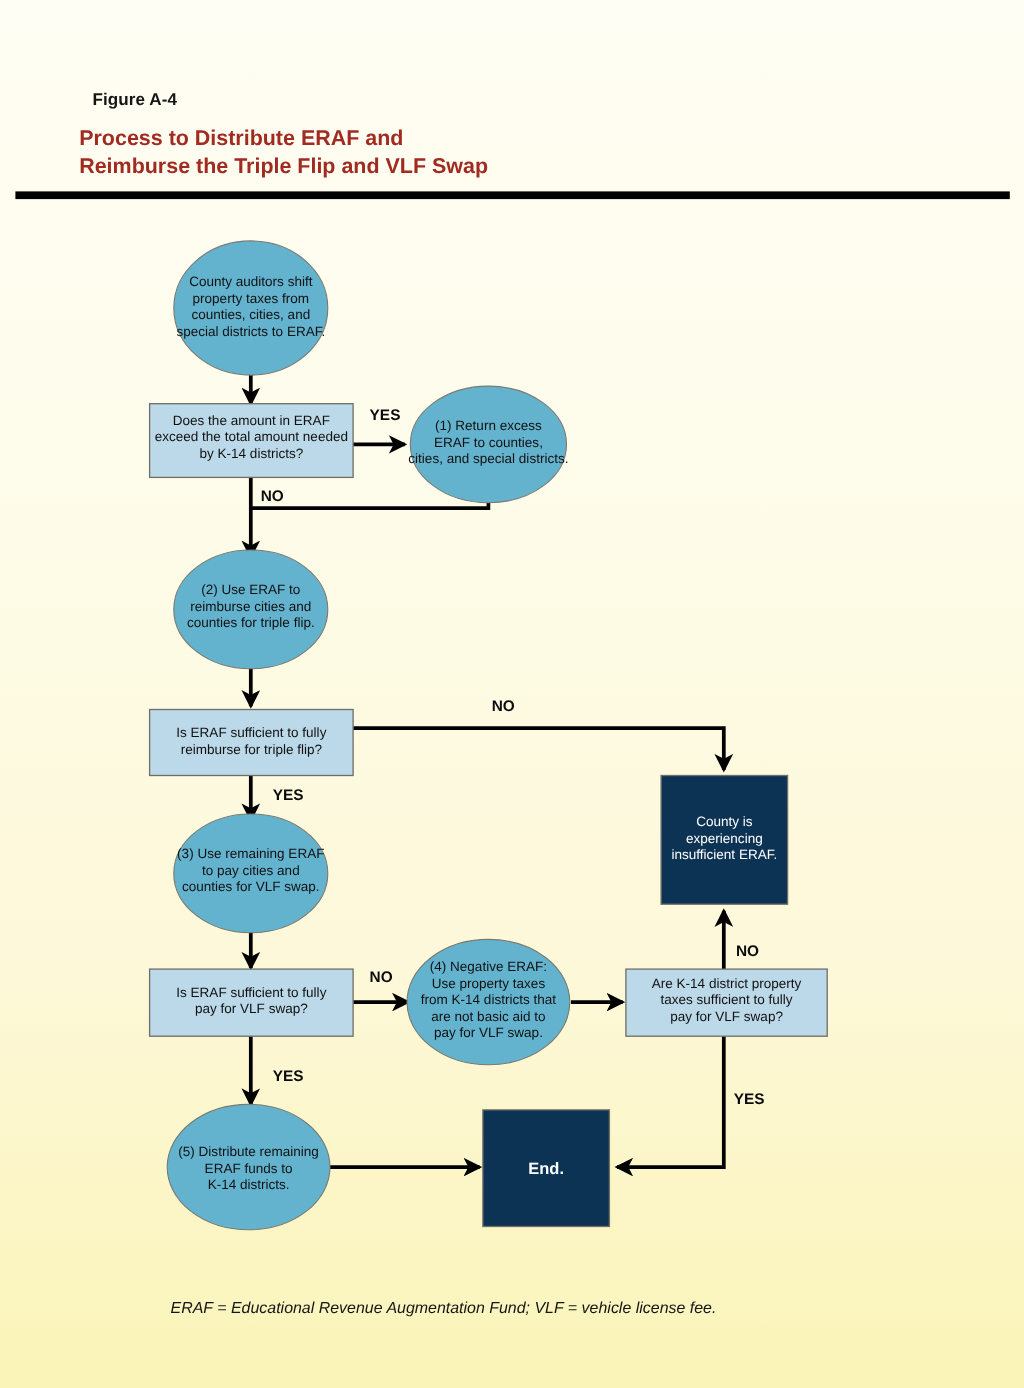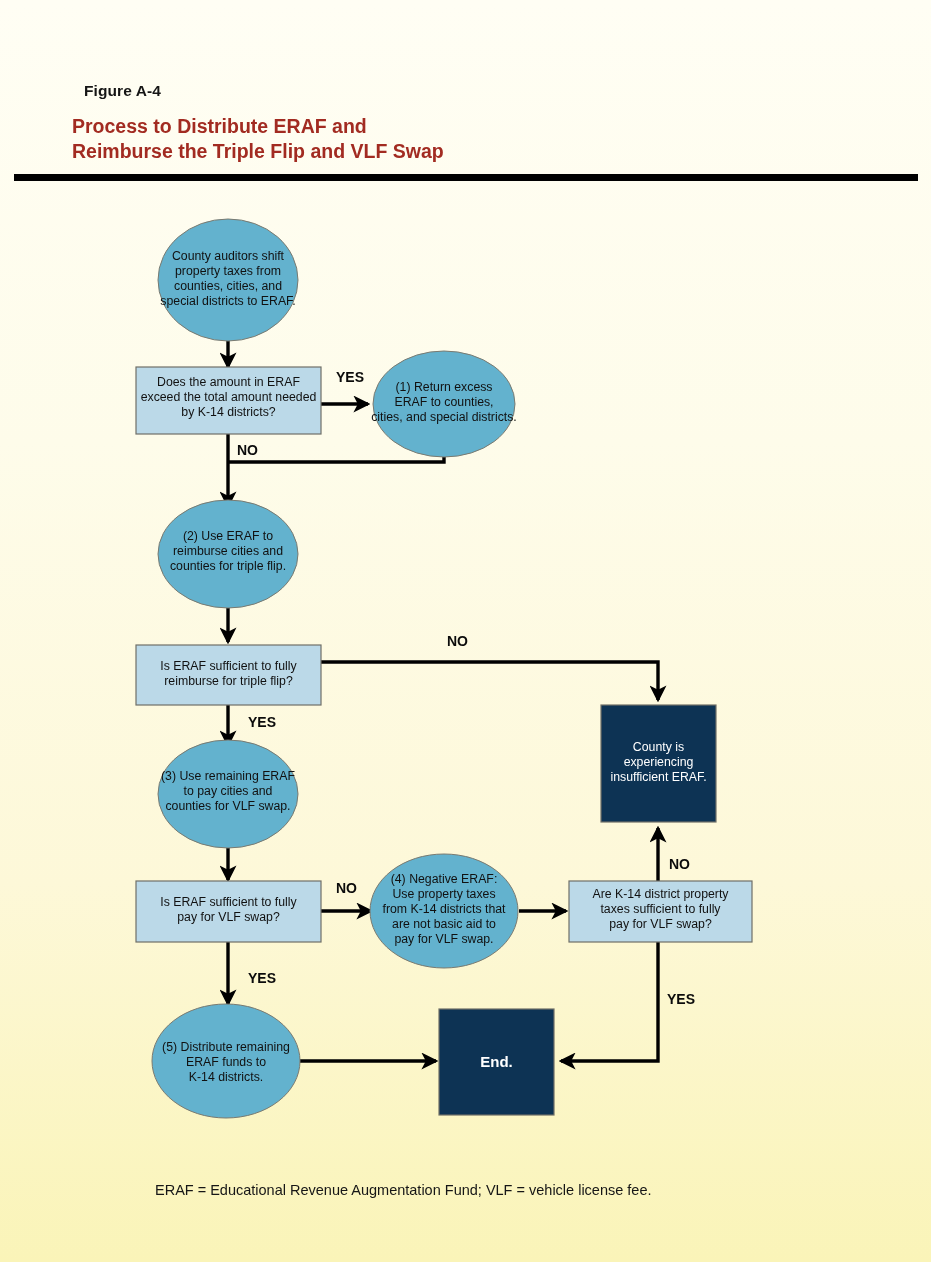--- a/index.html
+++ b/index.html
@@ -44,20 +44,21 @@
     width: 904px;
     height: 7px;
     background: #000;
   }
   .footnote {
     position: absolute;
     left: 155px;
     top: 1182px;
     font-size: 14.5px;
     color: #161616;
+    font-style: italic;
   }
   .flow {
     position: absolute;
     left: 0;
     top: 0;
   }
   .nodetext {
     font-family: "Liberation Sans", sans-serif;
     font-size: 12.3px;
     fill: #111111;

